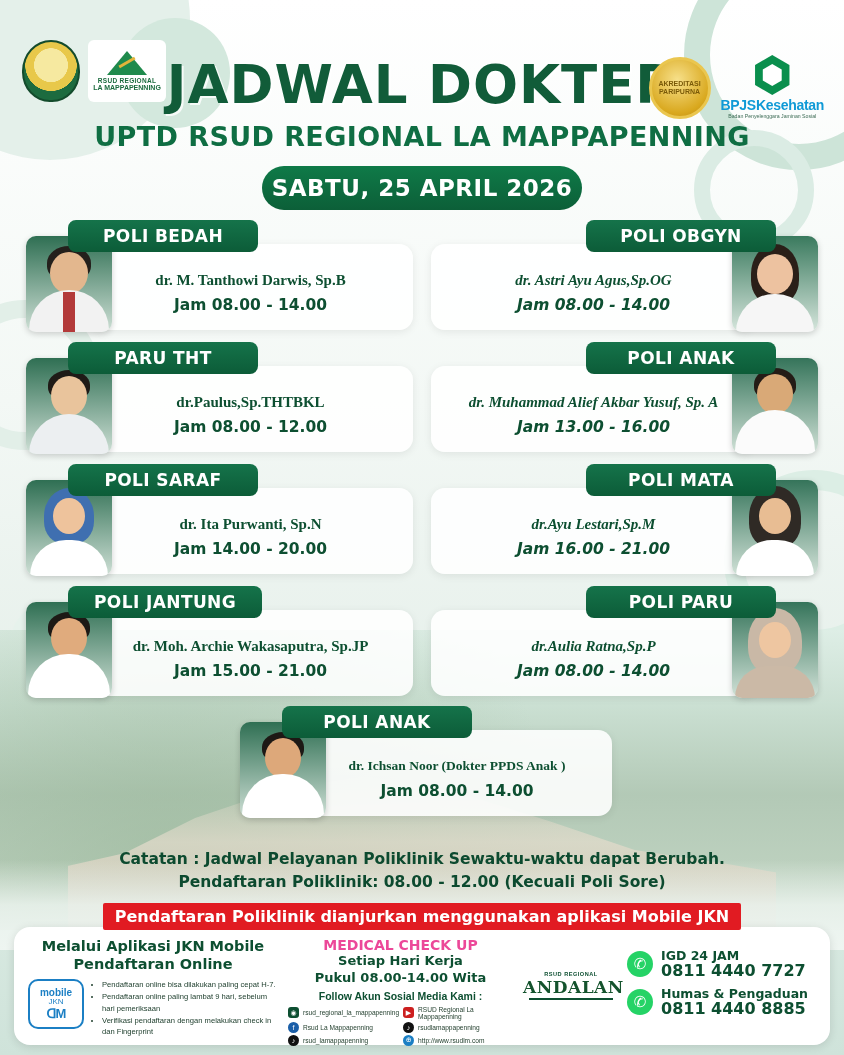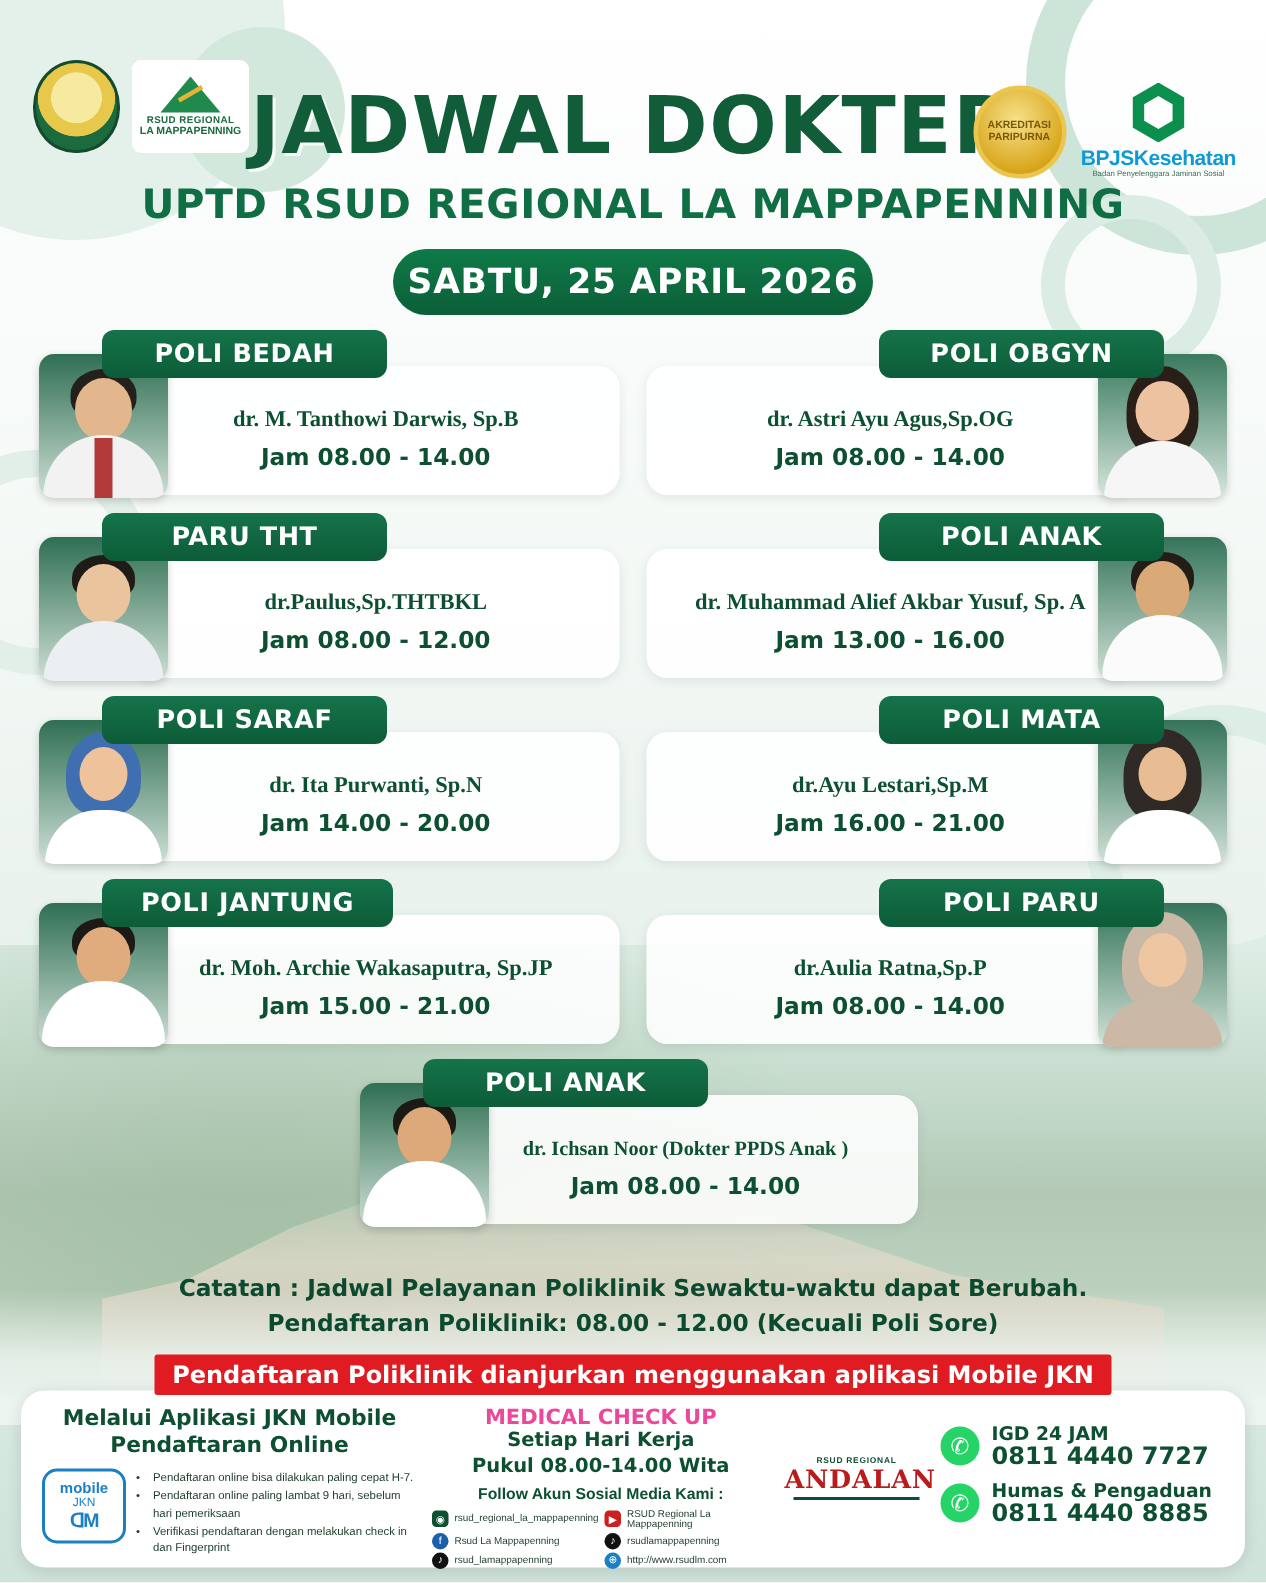--- a/index.html
+++ b/index.html
@@ -123,21 +123,21 @@
     box-shadow: 0 2px 6px rgba(0,0,0,.18);
   }
   .entry.left .photo { left: 0; }
   .entry.right .photo { right: 0; }
   .card {
     position: absolute; top: 12px; height: 86px; border-radius: 14px;
     background: rgba(255,255,255,.88); box-shadow: 0 2px 8px rgba(0,0,0,.08);
     z-index: 2;
   }
   .entry.left .card { left: 62px; right: 0; }
-  .entry.right .card { right: 62px; left: 0; }
+  .entry.right .card { right: 62px; left: 0; font-style: italic; }
   .poli-tab {
     position: absolute; top: -12px; height: 32px; min-width: 190px; padding: 0 26px;
     background: linear-gradient(180deg, #15734a, #0c5c38);
     border-radius: 8px; color: #fff; font-size: 17px; font-weight: 800;
     display: flex; align-items: center; justify-content: center;
     letter-spacing: .4px; z-index: 4;
     font-family: "DejaVu Sans", sans-serif;
   }
   .entry.left .poli-tab { left: 42px; }
   .entry.right .poli-tab { right: 42px; }
@@ -210,21 +210,21 @@
     display: flex; align-items: center; justify-content: center; color: #fff; font-size: 7px;
   }
   .soc .ic.fb { border-radius: 50%; background: #1b5fa8; }
   .soc .ic.tt { border-radius: 50%; background: #111; }
   .soc .ic.yt { border-radius: 3px; background: #cc1f1f; }
   .soc .ic.web { border-radius: 50%; background: #1b7fc4; }
 
   .f3 { flex: 1; display: flex; align-items: center; gap: 8px; }
   .andalan { text-align: center; width: 96px; }
   .andalan .top { font-size: 5.6px; font-weight: 700; color: #0d4f31; letter-spacing: .5px; }
-  .andalan .main { font-size: 17px; font-weight: 900; color: #b91c1c; font-family: "DejaVu Serif", serif; letter-spacing: .5px; }
+  .andalan .main { font-size: 17px; font-weight: 900; color: #14532d; font-family: "DejaVu Serif", serif; letter-spacing: .5px; }
   .andalan .line { height: 2px; background: #0d4f31; margin: 1px 6px; }
   .contacts { flex: 1; }
   .contact { display: flex; align-items: center; gap: 8px; margin-bottom: 6px; }
   .wa {
     width: 26px; height: 26px; border-radius: 50%; background: #25d366; flex: none;
     display: flex; align-items: center; justify-content: center; color: #fff; font-size: 15px;
   }
   .contact .txt .a { font-size: 12.5px; font-weight: 800; color: #0d4f31; font-family: "DejaVu Sans", sans-serif; }
   .contact .txt .b { font-size: 16px; font-weight: 900; color: #0d4f31; font-family: "DejaVu Sans", sans-serif; line-height: 1.05; }
 </style>

